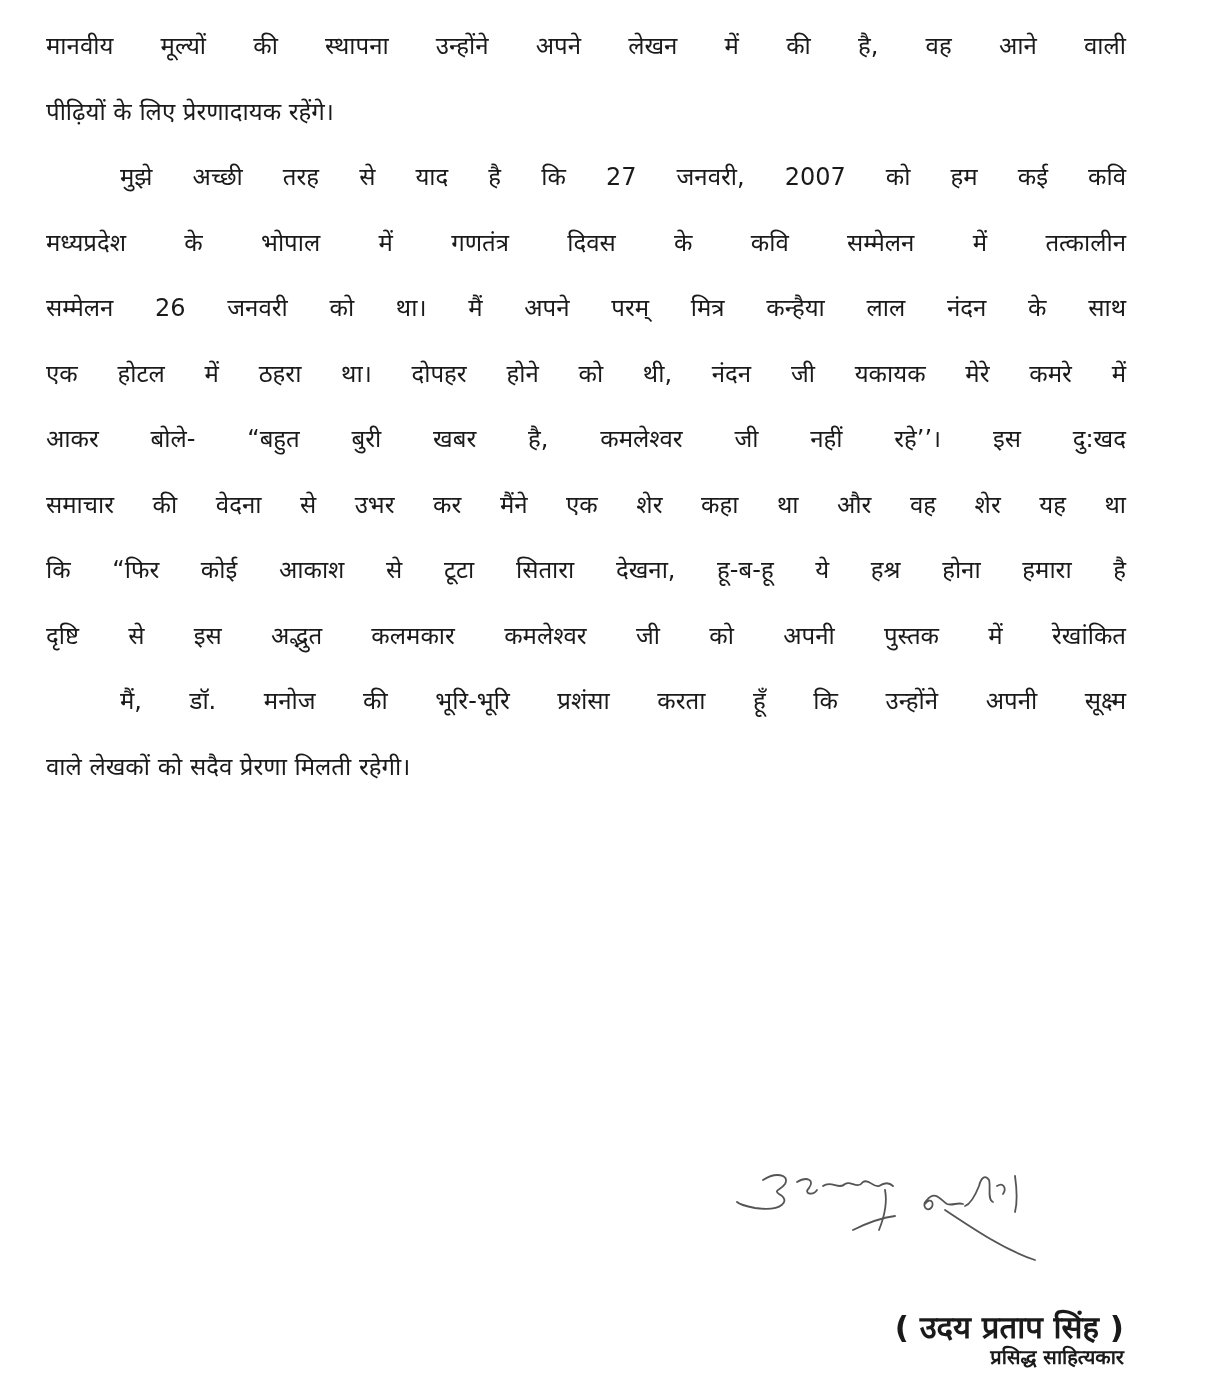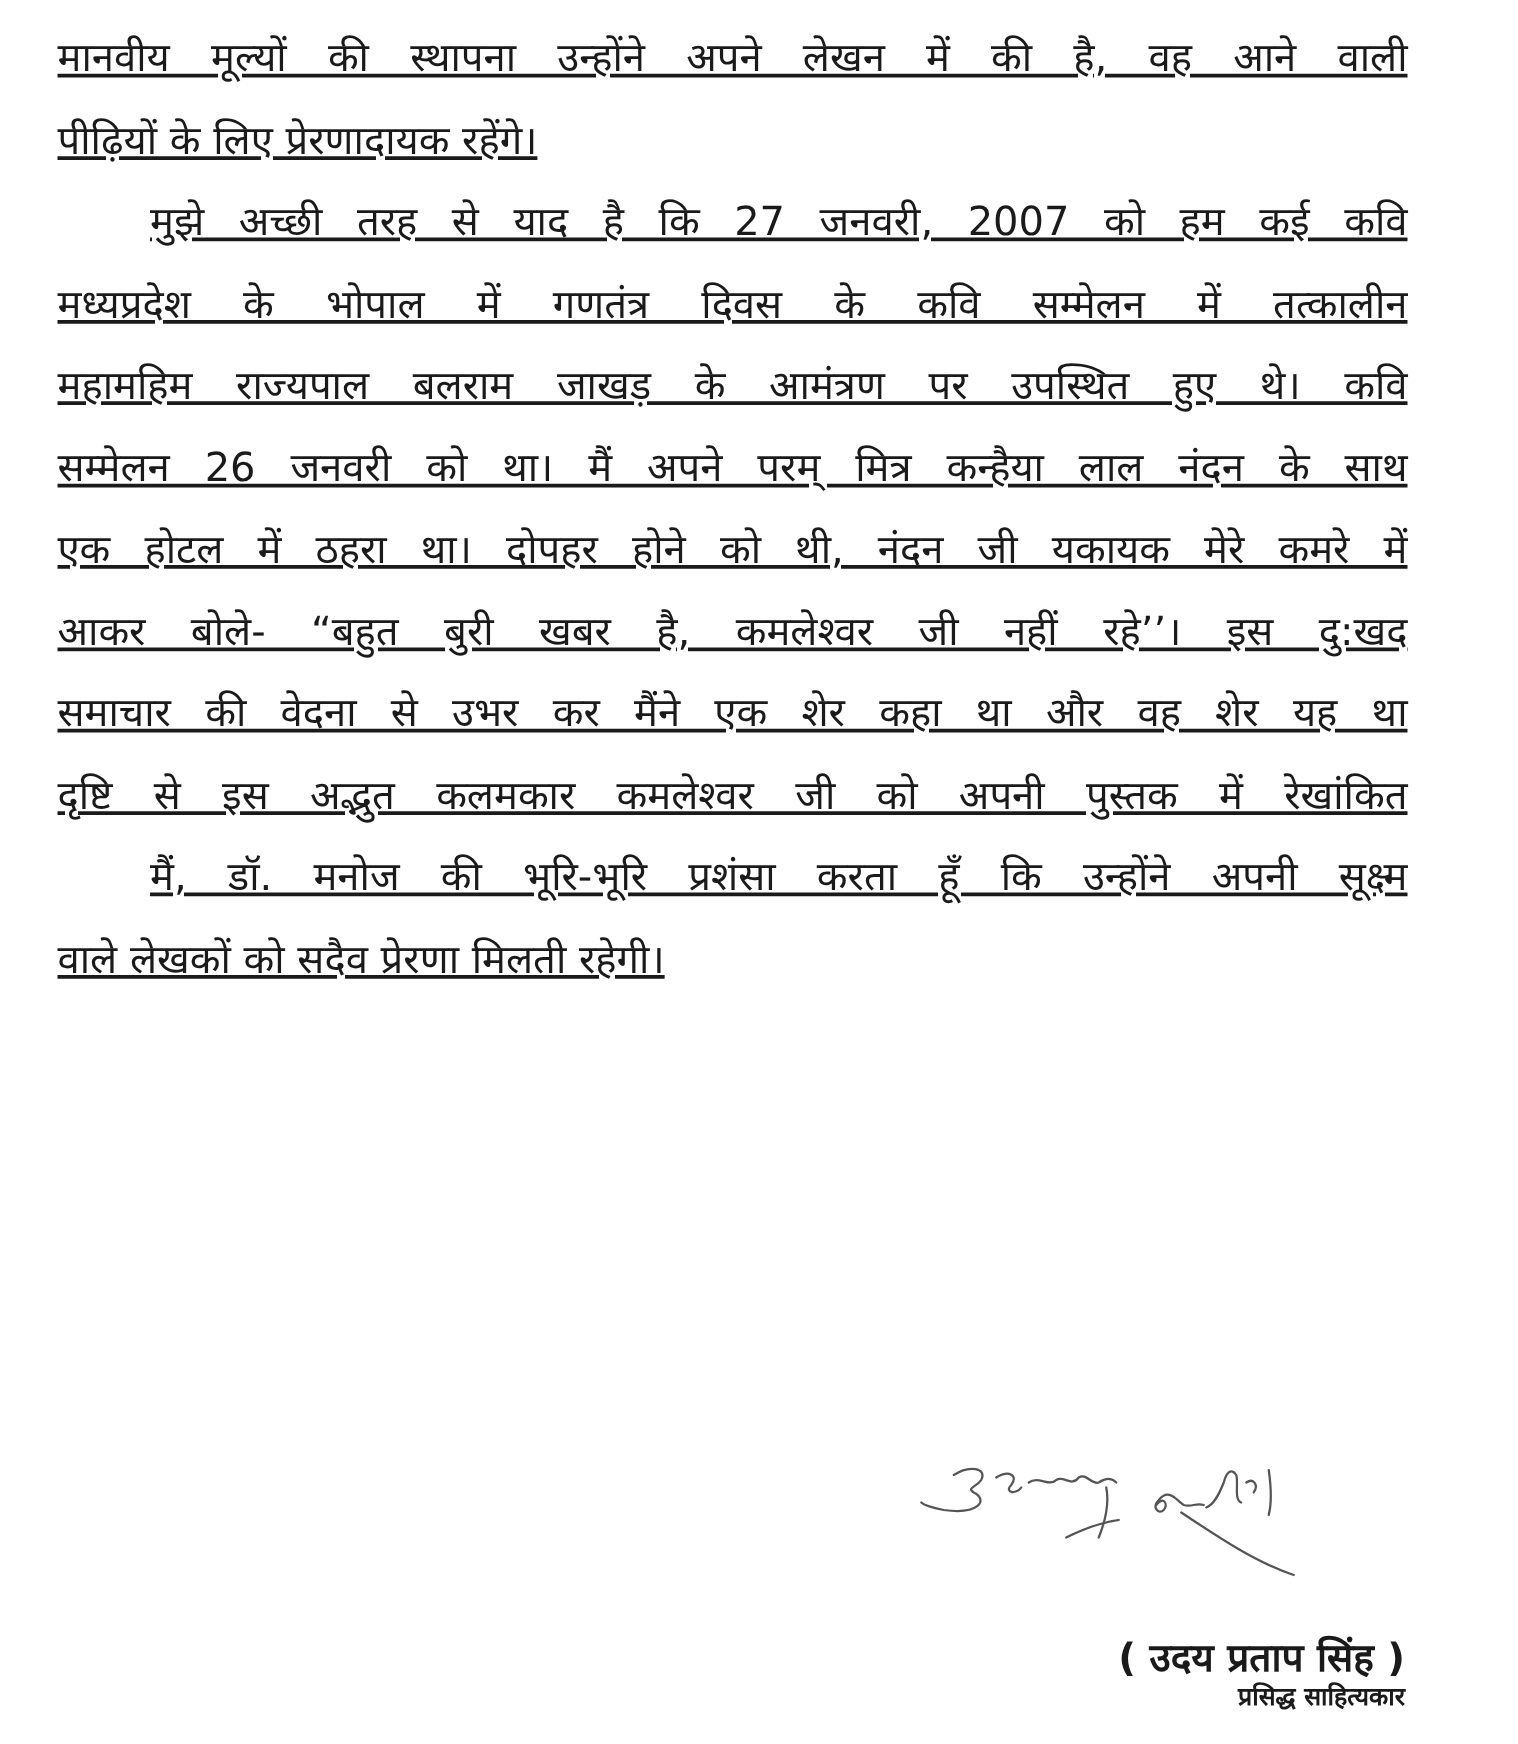--- a/index.html
+++ b/index.html
@@ -17,26 +17,25 @@
   }
   .page {
     position: absolute;
     left: 46px;
     top: 14px;
     width: 1080px;
   }
   .line {
     height: 65.5px;
     line-height: 65.5px;
-    font-size: 32px;
+    font-size: 24px;
     white-space: nowrap;
     text-align: justify;
     text-align-last: justify;
     letter-spacing: 0;
-    text-decoration: underline;
   }
   .line.last {
     text-align-last: left;
   }
   .line.indent {
     padding-left: 74px;
   }
   .signature-area {
     position: absolute;
     left: 735px;
@@ -74,25 +73,25 @@
 <div class="page">
 
   <div>
     <div class="line">मानवीय मूल्यों की स्थापना उन्होंने अपने लेखन में की है, वह आने वाली</div>
     <div class="line last">पीढ़ियों के लिए प्रेरणादायक रहेंगे।</div>
   </div>
 
   <div>
     <div class="line indent">मुझे अच्छी तरह से याद है कि 27 जनवरी, 2007 को हम कई कवि</div>
     <div class="line">मध्यप्रदेश के भोपाल में गणतंत्र दिवस के कवि सम्मेलन में तत्कालीन</div>
-    <div class="line">महामहिम राज्यपाल बलराम जाखड़ के आमंत्रण पर उपस्थित हुए थे। कवि</div>
     <div class="line">सम्मेलन 26 जनवरी को था। मैं अपने परम् मित्र कन्हैया लाल नंदन के साथ</div>
     <div class="line">एक होटल में ठहरा था। दोपहर होने को थी, नंदन जी यकायक मेरे कमरे में</div>
     <div class="line">आकर बोले- “बहुत बुरी खबर है, कमलेश्वर जी नहीं रहे’’। इस दु:खद</div>
     <div class="line">समाचार की वेदना से उभर कर मैंने एक शेर कहा था और वह शेर यह था</div>
+    <div class="line">कि “फिर कोई आकाश से टूटा सितारा देखना, हू-ब-हू ये हश्र होना हमारा है</div>
   </div>
 
   <div>
     <div class="line">दृष्टि से इस अद्भुत कलमकार कमलेश्वर जी को अपनी पुस्तक में रेखांकित</div>
     <div class="line indent">मैं, डॉ. मनोज की भूरि-भूरि प्रशंसा करता हूँ कि उन्होंने अपनी सूक्ष्म</div>
     <div class="line last">वाले लेखकों को सदैव प्रेरणा मिलती रहेगी।</div>
   </div>
 </div>
 
 <div class="signature-area">

